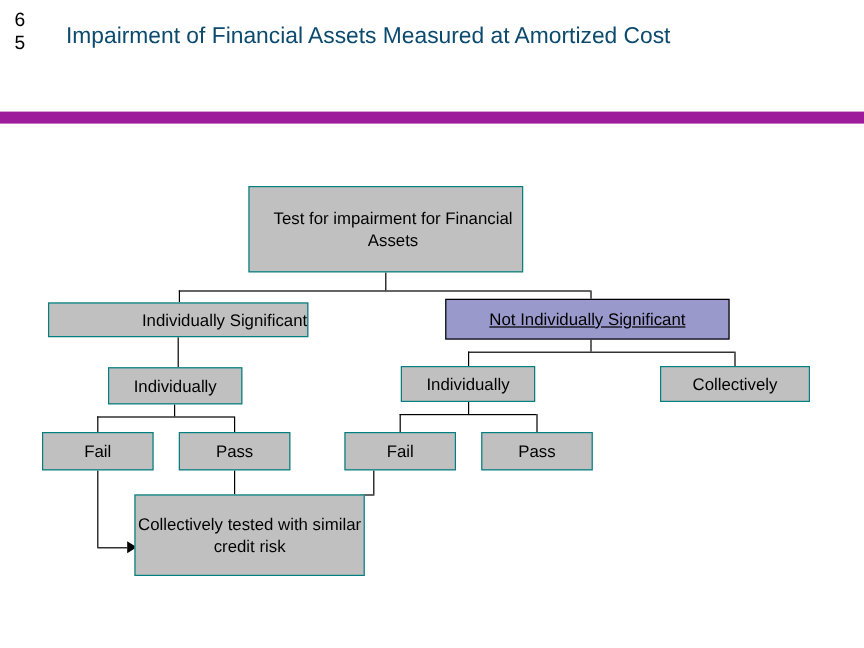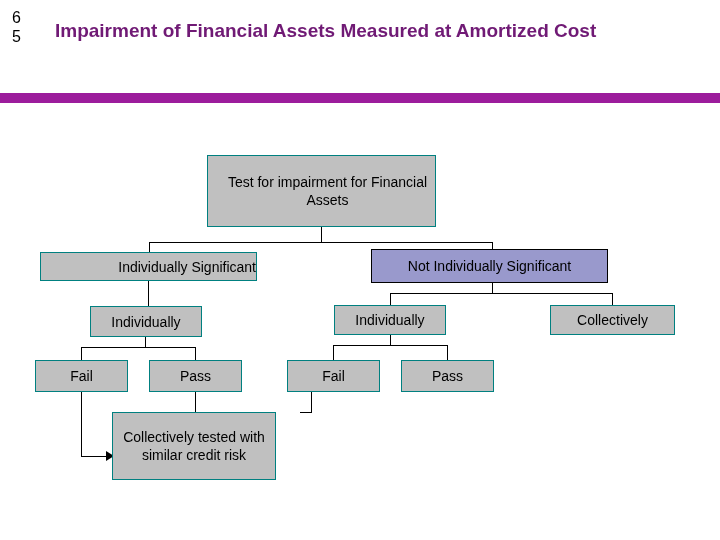--- a/index.html
+++ b/index.html
@@ -31,22 +31,22 @@
     width: 20px;
     text-align: left;
   }
   .title {
     position: absolute;
     left: 55px;
     top: 18px;
     width: 560px;
     font-size: 19px;
     line-height: 25px;
-    color: #701a75;
-    font-weight: bold;
+    color: #0c4a6e;
+    font-weight: normal;
   }
   .header-rule {
     position: absolute;
     left: 0;
     top: 93px;
     width: 720px;
     height: 10px;
     background: #9C1C9C;
   }
   
@@ -137,21 +137,21 @@
   <div class="arrow-head" style="left:106px; top:451px;"></div>
 
   <div class="box gray box-teal-thick" style="left:207px; top:155px; width:229px; height:72px;padding-left:12px;">
     <span>Test for impairment for Financial Assets</span>
   </div>
 
   <div class="box gray box-teal-thick" style="left:40px; top:252px; width:217px; height:29px;justify-content:flex-end;">
     <span>Individually Significant</span>
   </div>
 
-  <div class="box periwinkle" style="left:371px; top:249px; width:237px; height:34px;">
+  <div class="box periwinkle" style="left:371px; top:249px; width:237px; height:34px;text-decoration:underline;">
     <span>Not Individually Significant</span>
   </div>
 
   <div class="box gray box-teal-thick" style="left:90px; top:306px; width:112px; height:31px;">
     <span>Individually</span>
   </div>
 
   <div class="box gray box-teal-thick" style="left:334px; top:305px; width:112px; height:30px;">
     <span>Individually</span>
   </div>
@@ -169,17 +169,17 @@
   </div>
 
   <div class="box gray box-teal-thick" style="left:287px; top:360px; width:93px; height:32px;">
     <span>Fail</span>
   </div>
 
   <div class="box gray box-teal-thick" style="left:401px; top:360px; width:93px; height:32px;">
     <span>Pass</span>
   </div>
 
-  <div class="box gray box-teal-thick" style="left:112px; top:412px; width:164px; height:68px;">
+  <div class="box gray box-teal-thick" style="left:112px; top:412px; width:192px; height:68px;">
     <span>Collectively tested with similar credit risk</span>
   </div>
 
 </div>
 
 </body></html>

